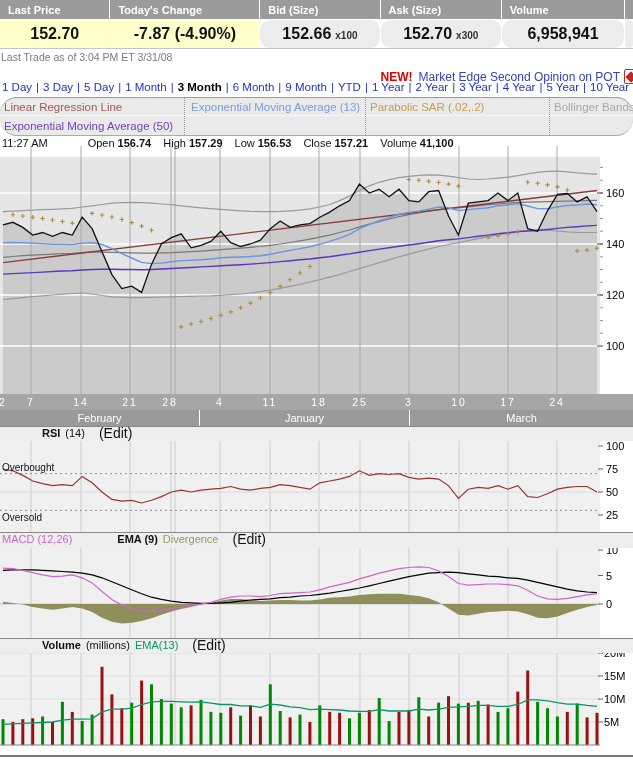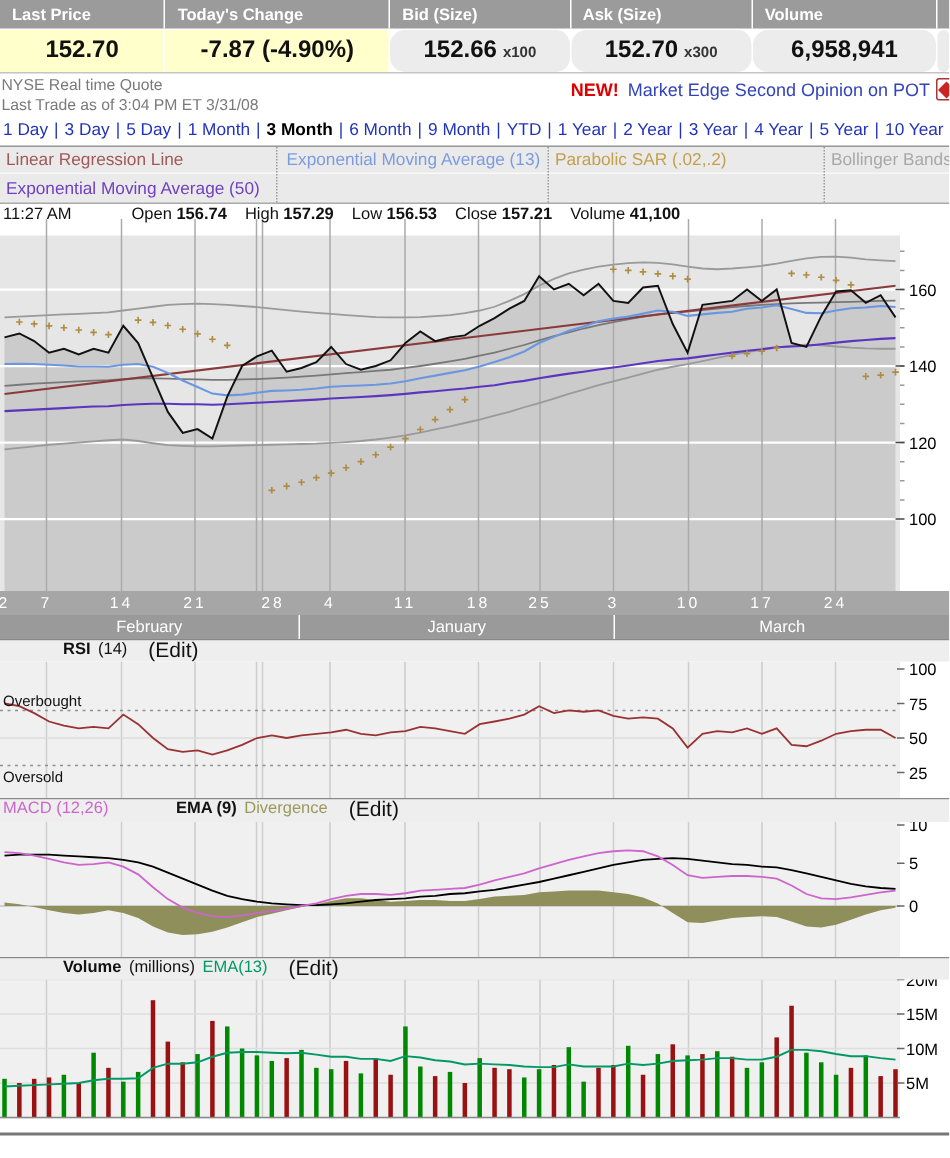--- a/index.html
+++ b/index.html
@@ -16,38 +16,38 @@
                   font-size:16px; font-weight:bold; color:#111; border-right:1px solid #fff; }
   .w0{width:112px} .w1{width:152px} .w2{width:122px} .w3{width:123px} .w4{width:125px} .w5{width:8px; border-right:none !important;}
   .bg-yellow { background:#ffffcc; }
   .bg-gray   { background:#ececec;border-radius:10px; }
   .neg { color:#990000; }
   .lotsize { font-size:10px; font-weight:bold; color:#333; margin-left:4px; padding-top:3px; }
 
   
   .info { height:29px; position:relative; padding:2px 0 0 1px; }
   .info .ln { font-size:10.5px; color:#7a7a7a; line-height:13px; white-space:nowrap; }
-  .promo { position:absolute; right:0; top:2px; white-space:nowrap; }
+  .promo { position:absolute; right:0; top:18px; white-space:nowrap; }
   .newflag { color:#dd0000; font-weight:bold; font-size:12px; margin-right:6px; }
   .promolink { color:#3344bb; font-size:12px; }
   .pdficon { display:inline-block; width:13px; height:15px; background:#fff;
              border:1px solid #aa3333; border-radius:2px; vertical-align:-3px;
              margin-left:4px; margin-right:-4px; position:relative; overflow:hidden; }
   .pdficon:before { content:""; position:absolute; left:2px; top:3px; width:8px; height:8px;
                     background:#cc2222; transform:rotate(45deg); }
 
   
   .tabs { height:19px; padding:3px 0 0 2px; font-size:11.5px; white-space:nowrap; overflow:hidden; }
   .tab { color:#2233bb; cursor:pointer; }
   .tab.active { color:#000; font-weight:bold; }
   .tabsep { color:#2233bb; margin:0 4px; }
 
   
   .legend { height:39px; border-top:1px solid #999; border-bottom:1px solid #aaa;
-            background:#eaeaea; position:relative; font-size:11.5px; }
+            background:#eaeaea; position:relative; font-size:11.5px;border-radius:17px; }
   .legrow1 { position:absolute; top:0; left:0; right:0; height:18px; line-height:18px; border-bottom:1px solid #f8f8f8; }
   .legrow2 { position:absolute; top:19px; left:0; right:0; height:18px; line-height:18px; }
   .leg { position:absolute; white-space:nowrap; }
   .legdiv { position:absolute; top:0; bottom:0; width:0; border-left:1px dotted #999; }
 
   
   .chart-section { height:258px; position:relative; }
   .ohlc { position:absolute; top:1px; left:2px; right:0; height:14px; z-index:2;
           font-size:11px; color:#111; white-space:nowrap; }
   .ohlc .time { margin-right:28px; }
@@ -98,21 +98,20 @@
       </div>
     <div class="qcell w3 bg-gray">
         <span>152.70</span>
         <span class="lotsize">x300</span>
       </div>
     <div class="qcell w4 bg-gray">6,958,941</div>
     <div class="qcell w5 bg-gray"></div>
   </div>
 
   <div class="info">
-    <div class="ln">NYSE  Real time Quote</div>
     <div class="ln">Last Trade as of  3:04 PM ET 3/31/08</div>
     <div class="promo">
       <span class="newflag">NEW!</span><span class="promolink">Market Edge Second Opinion on POT</span><span class="pdficon"></span>
     </div>
   </div>
 
   <div class="tabs" id="tabs"><span class="tab">1 Day</span><span class="tabsep">|</span><span class="tab">3 Day</span><span class="tabsep">|</span><span class="tab">5 Day</span><span class="tabsep">|</span><span class="tab">1 Month</span><span class="tabsep">|</span><span class="tab active">3 Month</span><span class="tabsep">|</span><span class="tab">6 Month</span><span class="tabsep">|</span><span class="tab">9 Month</span><span class="tabsep">|</span><span class="tab">YTD</span><span class="tabsep">|</span><span class="tab">1 Year</span><span class="tabsep">|</span><span class="tab">2 Year</span><span class="tabsep">|</span><span class="tab">3 Year</span><span class="tabsep">|</span><span class="tab">4 Year</span><span class="tabsep">|</span><span class="tab">5 Year</span><span class="tabsep">|</span><span class="tab">10 Year</span></div>
 
   <div class="legend">
     <div class="legrow1">
@@ -231,21 +230,21 @@
         <line x1="597" y1="205" x2="603" y2="205" stroke="#444" stroke-width="1"></line>
         <text x="606" y="209" font-size="11" fill="#000" font-family="Liberation Sans, sans-serif" font-weight="normal">100</text>
       </svg>
   </div>
 
   <div class="days" id="days">
       <span style="left: 3px;">2</span>
       <span style="left: 31px;">7</span>
       <span style="left: 81px;">14</span>
       <span style="left: 130px;">21</span>
-      <span style="left: 182px;">28</span>
+      <span style="left: 170px;">28</span>
       <span style="left: 220px;">4</span>
       <span style="left: 270px;">11</span>
       <span style="left: 319px;">18</span>
       <span style="left: 360px;">25</span>
       <span style="left: 409px;">3</span>
       <span style="left: 459px;">10</span>
       <span style="left: 508px;">17</span>
       <span style="left: 557px;">24</span>
     </div>
   <div class="months" id="months">

